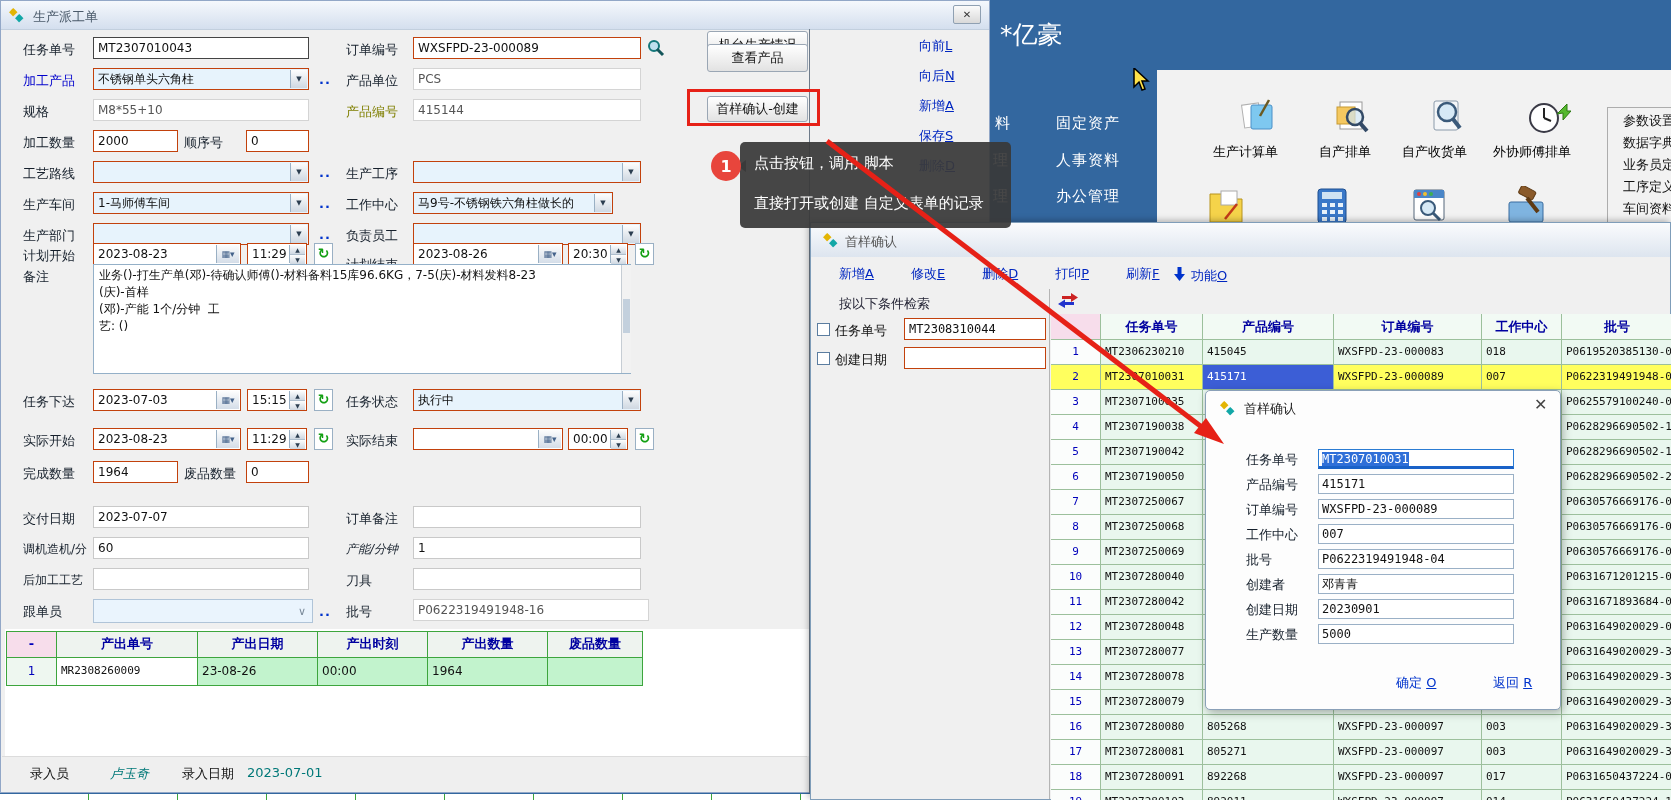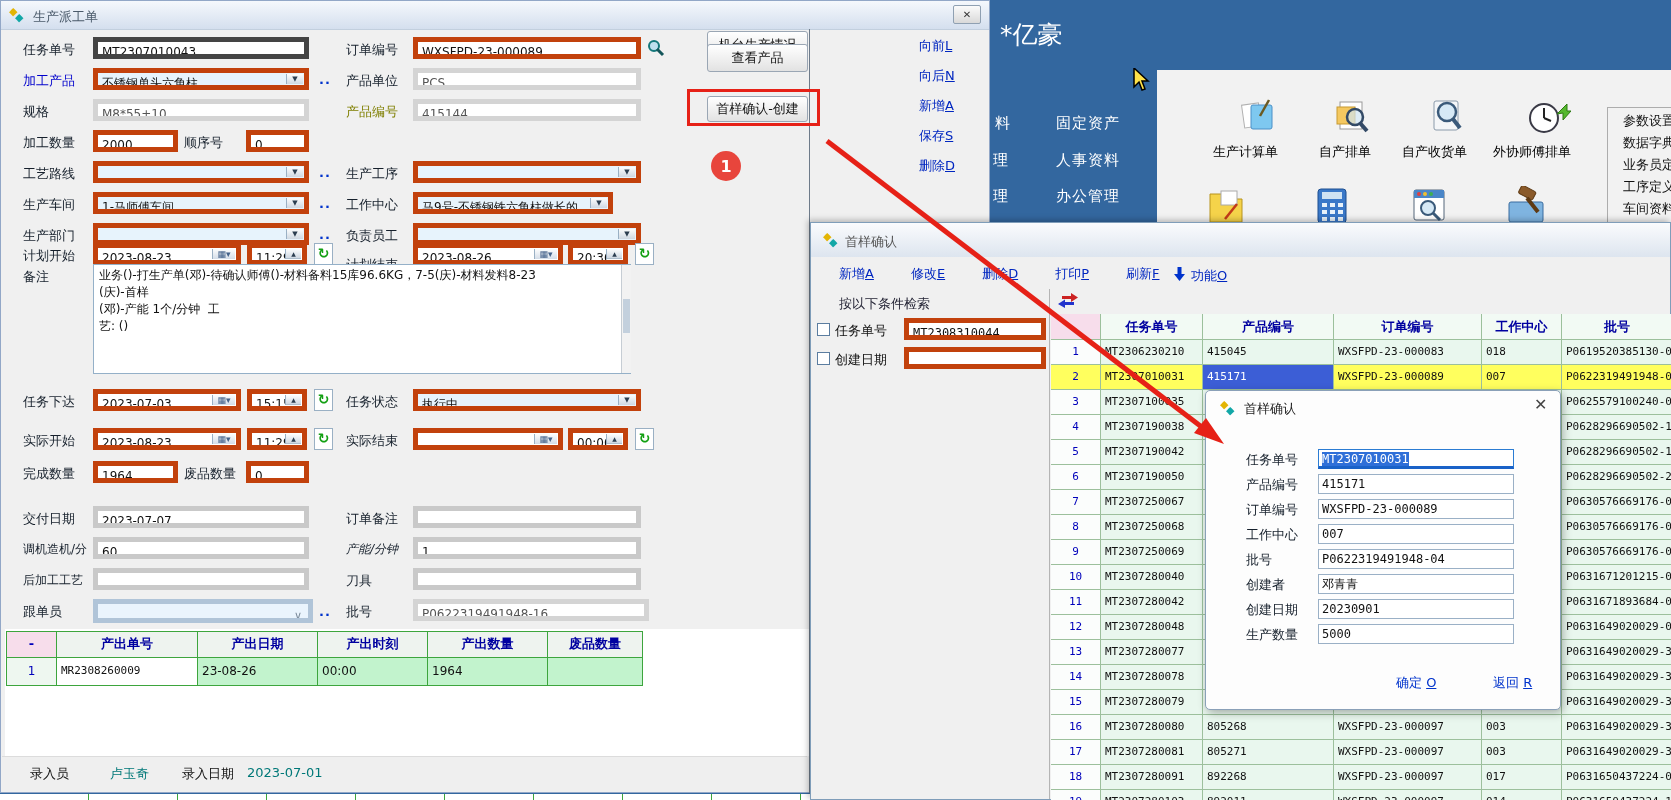--- a/index.html
+++ b/index.html
@@ -2,21 +2,21 @@
 <html><head>
 <meta charset="utf-8">
 <style>
   html,body{margin:0;padding:0;background:#222;}
   #stage{position:relative;width:1671px;height:800px;overflow:hidden;background:#33679f;
          font-family:"DejaVu Sans","Liberation Sans",sans-serif;font-size:13px;color:#111;}
   .abs{position:absolute;}
   .nowrap{white-space:nowrap;}
   
   .lbl{position:absolute;font-size:13px;color:#16202c;white-space:nowrap;}
-  .inp{position:absolute;height:22px;background:#fff;border:5px solid #c2410c;font-size:12px;
+  .inp{position:absolute;height:22px;background:#fff;border:1px solid #c2410c;font-size:12px;
        line-height:20px;padding:0 4px;white-space:nowrap;overflow:hidden;box-sizing:border-box;}
   .ro{border-color:#d4d4d4;color:#555;}
   .combo{background:#e7f3fc;padding-right:18px;}
   .da{position:absolute;right:1px;top:1px;bottom:1px;width:16px;
       background:linear-gradient(#fdfdfd,#cfd8e2);border-left:1px solid #9ab0c4;color:#2c3e50;
       font-size:7px;display:flex;align-items:center;justify-content:center;}
   .datebtn{position:absolute;right:1px;top:1px;bottom:1px;width:22px;
       background:linear-gradient(#fdfdfd,#d4dde8);border-left:1px solid #9ab0c4;color:#44628a;
       font-size:9px;display:flex;align-items:center;justify-content:center;gap:1px;}
   .spin{position:absolute;right:1px;top:1px;bottom:1px;width:15px;display:flex;flex-direction:column;border-left:1px solid #9ab0c4;}
@@ -369,21 +369,21 @@
             <div class="otc otd w-tm">00:00</div>
             <div class="otc otd w-q">1964</div>
             <div class="otc otd w-s"></div>
           </div>
           </div>
       </div>
     </div>
 
     <div class="statusbar">
       <span class="abs" style="left:28px;top:8px;">录入员</span>
-      <span class="abs teal" style="left:108px;top:8px;">卢玉奇</span>
+      <span class="abs teal" style="left:108px;top:8px;font-style:italic;">卢玉奇</span>
       <span class="abs" style="left:180px;top:8px;">录入日期</span>
       <span class="abs teal" style="left:245px;top:8px;">2023-07-01</span>
     </div>
   </div>
 
   <div class="sliver"></div>
 
   <div id="samplewin">
     <div id="sw-title">
       <span class="dico abs" style="left:12px;top:10px;"></span>
@@ -623,20 +623,24 @@
       </div>
         <div class="dfield" style="position:relative;">
         <span class="dl">生产数量</span>
         <span class="dbox"><span>5000</span></span>
       </div>
       </div>
     <div class="dlgbtn" style="left:190px;top:283px;"><span>确定</span> <u>O</u></div>
     <div class="dlgbtn" style="left:287px;top:283px;"><span>返回</span> <u>R</u></div>
   </div>
 
+  <div id="tooltip">
+    <div class="tl" style="top:12px;">点击按钮，调用 脚本</div>
+    <div class="tl" style="top:52px;">直接打开或创建 自定义表单的记录</div>
+  </div>
   <div id="badge">1</div>
   <div id="redbox"></div>
   <svg id="arrowsvg">
     <line x1="827" y1="141" x2="1203" y2="428" stroke="#e62117" stroke-width="5"></line>
     <polygon points="1224,444 1194,433 1206,418" fill="#e62117"></polygon>
   </svg>
 
 </div>
 
 </body></html>

